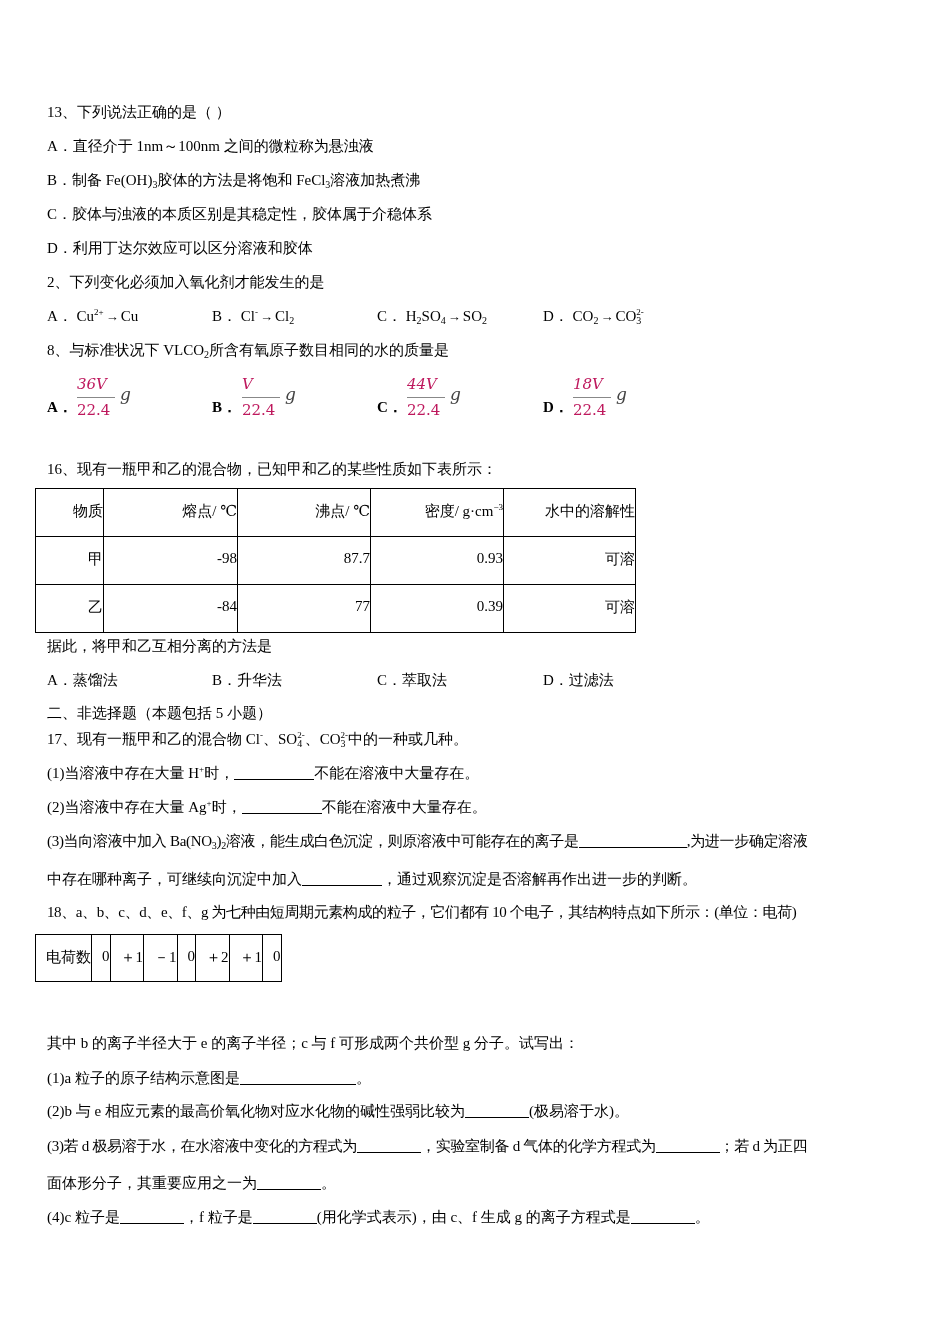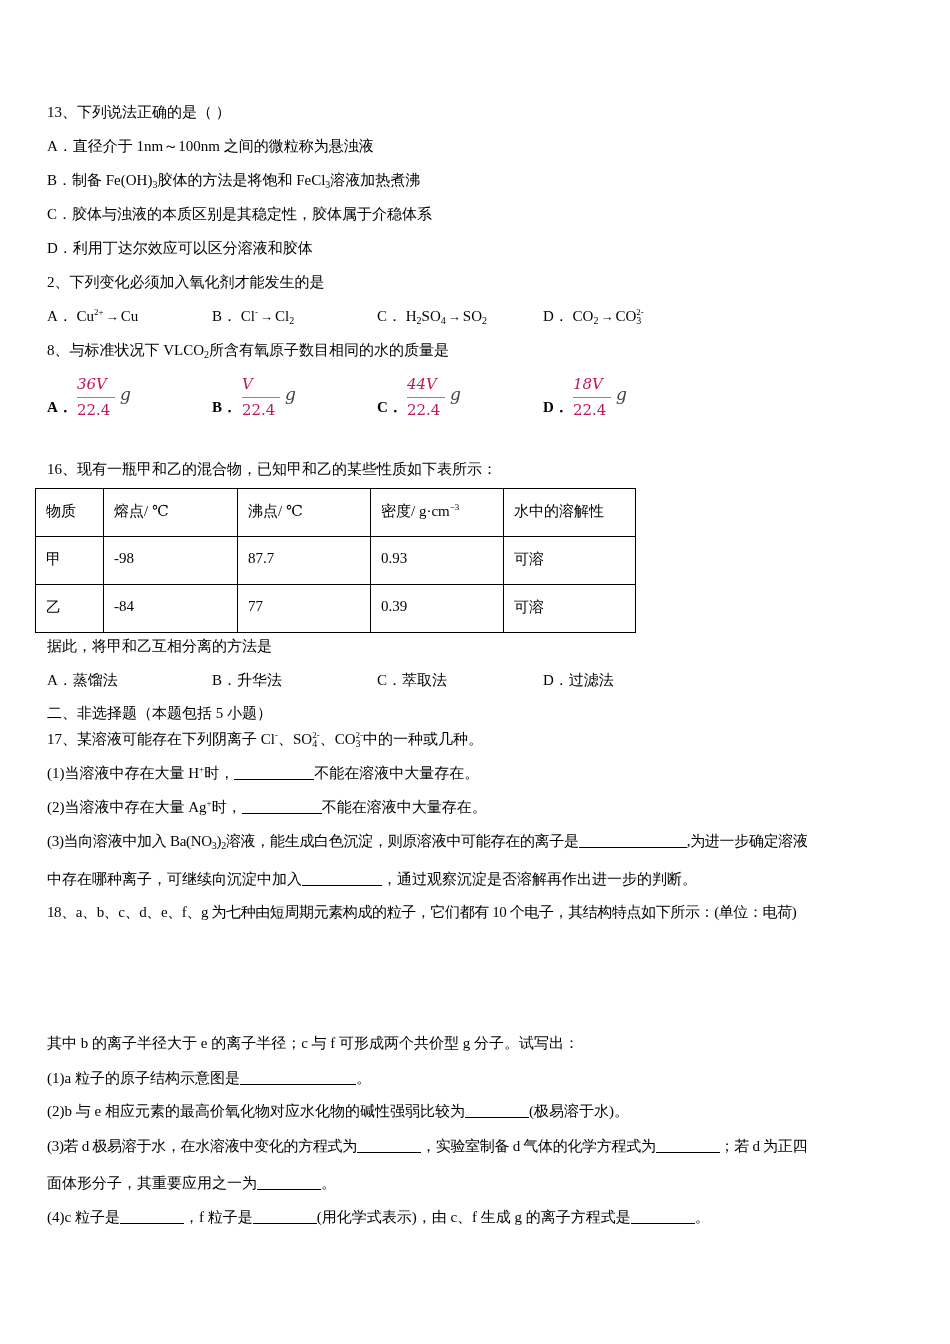--- a/index.html
+++ b/index.html
@@ -19,21 +19,21 @@
   .blank { display: inline-block; border-bottom: 1px solid #000; height: 15px; vertical-align: -2px; }
   
   .frac-opt { position: absolute; height: 48px; }
   .frac-opt .lbl { position: absolute; left: 0; top: 24px; }
   .frac { position: absolute; left: 30px; top: 0; width: 38px; text-align: left; font-family: "DejaVu Serif", serif; color: #be185d; }
   .frac .num { display: block; font-size: 15px; font-style: italic; line-height: 20px; height: 22px; }
   .frac .bar { display: block; border-top: 1px solid #888; margin: 1px 0 2px 0; }
   .frac .den { display: block; font-size: 15px; line-height: 20px; }
   .frac-unit { position: absolute; left: 73px; top: 10px; font-style: italic; font-size: 17px; color: #444; font-family: "DejaVu Serif", serif; }
   
-  table.tb { position: absolute; border-collapse: collapse; }
+  table.tb { position: absolute; border-collapse: collapse; text-align: right; }
   table.tb td { border: 1px solid #000; padding: 0 0 0 10px; font-size: 15px; vertical-align: top; padding-top: 13px; }
   .t1 td { height: 34px; }
   .t2 td { height: 33px; }
 </style>
 </head>
 <body>
 
 <div class="line" style="top:102px">
   <span class="qnum">13、</span><span class="b">下列说法正确的是（    ）</span>
 </div>
@@ -140,40 +140,50 @@
   </table>
 <div class="line b" style="top:636px">据此，将甲和乙互相分离的方法是</div>
 <div class="opt b" style="top:670px; left:47px"><span>A．</span><span>蒸馏法</span></div>
 <div class="opt b" style="top:670px; left:212px"><span>B．</span><span>升华法</span></div>
 <div class="opt b" style="top:670px; left:377px"><span>C．</span><span>萃取法</span></div>
 <div class="opt b" style="top:670px; left:543px"><span>D．</span><span>过滤法</span></div>
 
 <div class="line b" style="top:703px">二、非选择题（本题包括 5 小题）</div>
 
 <div class="line" style="top:729px">
-  <span class="qnum">17、</span><span class="b">某溶液可能存在下列阴离子 Cl</span><sup class="b">-</sup><span class="b">、SO</span><sub class="b">4</sub><sup class="b" style="margin-left:-5px">2-</sup><span class="b">、CO</span><sub class="b">3</sub><sup class="b" style="margin-left:-5px">2-</sup><span class="b">中的一种或几种。</span>
+  <span class="qnum">17、</span><span class="b">现有一瓶甲和乙的混合物 Cl</span><sup class="b">-</sup><span class="b">、SO</span><sub class="b">4</sub><sup class="b" style="margin-left:-5px">2-</sup><span class="b">、CO</span><sub class="b">3</sub><sup class="b" style="margin-left:-5px">2-</sup><span class="b">中的一种或几种。</span>
 </div>
 <div class="line b" style="top:763px">
   <span>(1)当溶液中存在大量 H</span><sup>+</sup><span>时，</span><span class="blank" style="width:80px"></span><span>不能在溶液中大量存在。</span>
 </div>
 <div class="line b" style="top:797px">
   <span>(2)当溶液中存在大量 Ag</span><sup>+</sup><span>时，</span><span class="blank" style="width:80px"></span><span>不能在溶液中大量存在。</span>
 </div>
 <div class="line b" style="top:831px; letter-spacing:-0.3px">
   <span>(3)当向溶液中加入 Ba(NO</span><sub>3</sub><span>)</span><sub>2</sub><span>溶液，能生成白色沉淀，则原溶液中可能存在的离子是</span><span class="blank" style="width:108px"></span><span>,为进一步确定溶液</span>
 </div>
 <div class="line b" style="top:869px">
   <span>中存在哪种离子，可继续向沉淀中加入</span><span class="blank" style="width:80px"></span><span>，通过观察沉淀是否溶解再作出进一步的判断。</span>
 </div>
 
 <div class="line" style="top:902px; letter-spacing:-0.4px">
   <span class="qnum">18、</span><span class="b">a、b、c、d、e、f、g 为七种由短周期元素构成的粒子，它们都有 10 个电子，其结构特点如下所示：(单位：电荷)</span>
 </div>
 <table class="tb t2" style="top:934px; left:35px">
   <tbody>
+  <tr>
+    <td>电荷数</td>
+    <td class="b">0</td>
+    <td class="b">＋1</td>
+    <td class="b">－1</td>
+    <td class="b">0</td>
+    <td class="b">＋2</td>
+    <td class="b">＋1</td>
+    <td class="b">0</td>
+  </tr>
 </tbody>
   </table>
 <div class="line b" style="top:1033px">其中 b 的离子半径大于 e 的离子半径；c 与 f 可形成两个共价型 g 分子。试写出：</div>
 <div class="line b" style="top:1068px">
   <span>(1)a 粒子的原子结构示意图是</span><span class="blank" style="width:116px"></span><span>。</span>
 </div>
 <div class="line b" style="top:1101px">
   <span>(2)b 与 e 相应元素的最高价氧化物对应水化物的碱性强弱比较为</span><span class="blank" style="width:64px"></span><span>(极易溶于水)。</span>
 </div>
 <div class="line b" style="top:1136px; letter-spacing:-0.3px">

